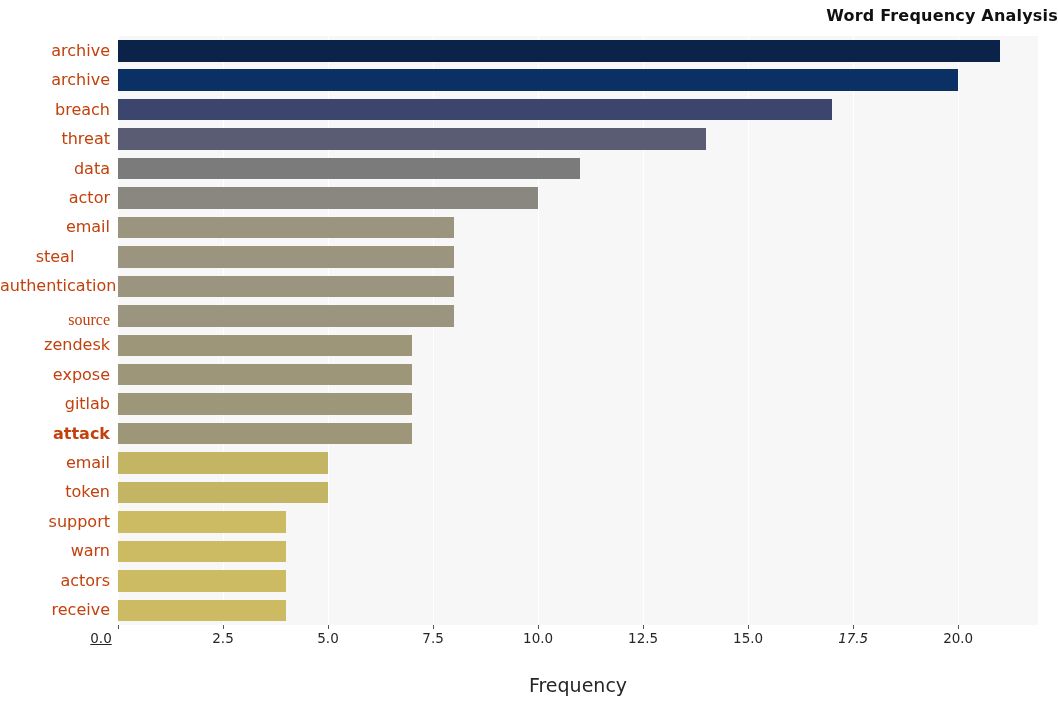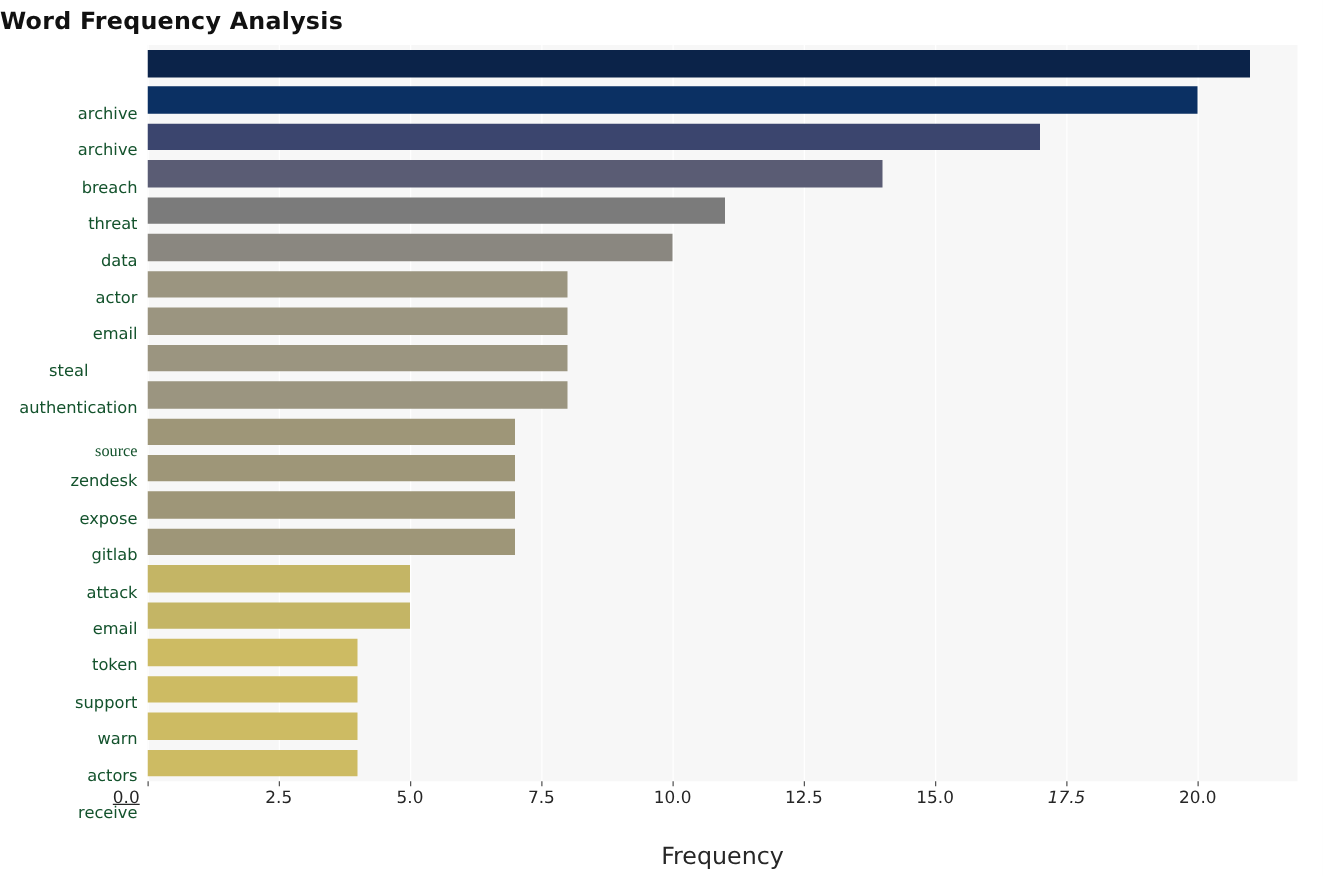--- a/index.html
+++ b/index.html
@@ -18,22 +18,22 @@
     position: relative;
     width: 1058px;
     height: 701px;
     background: #ffffff;
   }
   #chart-title {
     position: absolute;
     left: 0;
     top: 6px;
     width: 1058px;
-    text-align: left;
-    font-size: 19px;
+    text-align: right;
+    font-size: 16px;
     font-weight: bold;
     color: #111111;
     letter-spacing: 0.2px;
   }
   
   #plot-area {
     position: absolute;
     left: 118px;
     top: 36px;
     width: 920px;
@@ -58,25 +58,24 @@
     position: absolute;
     left: 0;
     top: 4px;
     height: 21.5px;
   }
   .ytick-label {
     position: absolute;
     left: 0;
     width: 110px;
     text-align: right;
-    font-size: 13px;
-    color: #14532d;
+    font-size: 16px;
+    color: #c2410c;
     white-space: nowrap;
     line-height: 16px;
-    margin-top: 41px;
   }
   .xtick-label {
     position: absolute;
     top: 630px;
     width: 60px;
     text-align: center;
     font-size: 13.5px;
     color: #262626;
   }
   .xtick-mark {
@@ -186,21 +185,21 @@
       <div class="ytick-label" style="top: 131.075px;">threat</div>
       <div class="ytick-label" style="top: 160.525px;">data</div>
       <div class="ytick-label" style="top: 189.975px;">actor</div>
       <div class="ytick-label" style="top: 219.425px;">email</div>
       <div class="ytick-label" style="top: 248.875px; text-align: center;">steal</div>
       <div class="ytick-label" style="top: 278.325px;">authentication</div>
       <div class="ytick-label" style="top: 312px; font-family: Liberation Serif, serif;">source</div>
       <div class="ytick-label" style="top: 337.225px;">zendesk</div>
       <div class="ytick-label" style="top: 366.675px;">expose</div>
       <div class="ytick-label" style="top: 396.125px;">gitlab</div>
-      <div class="ytick-label" style="top: 425.575px;">attack</div>
+      <div class="ytick-label" style="top: 425.575px; font-weight: bold;">attack</div>
       <div class="ytick-label" style="top: 455.025px;">email</div>
       <div class="ytick-label" style="top: 484.475px;">token</div>
       <div class="ytick-label" style="top: 513.925px;">support</div>
       <div class="ytick-label" style="top: 543.375px;">warn</div>
       <div class="ytick-label" style="top: 572.825px;">actors</div>
       <div class="ytick-label" style="top: 602.275px;">receive</div>
     </div>
   <div id="xtick-labels">
       <div class="xtick-mark" style="left: 118px;"></div>
       <div class="xtick-label" style="left: 71px; text-decoration: underline;">0.0</div>

